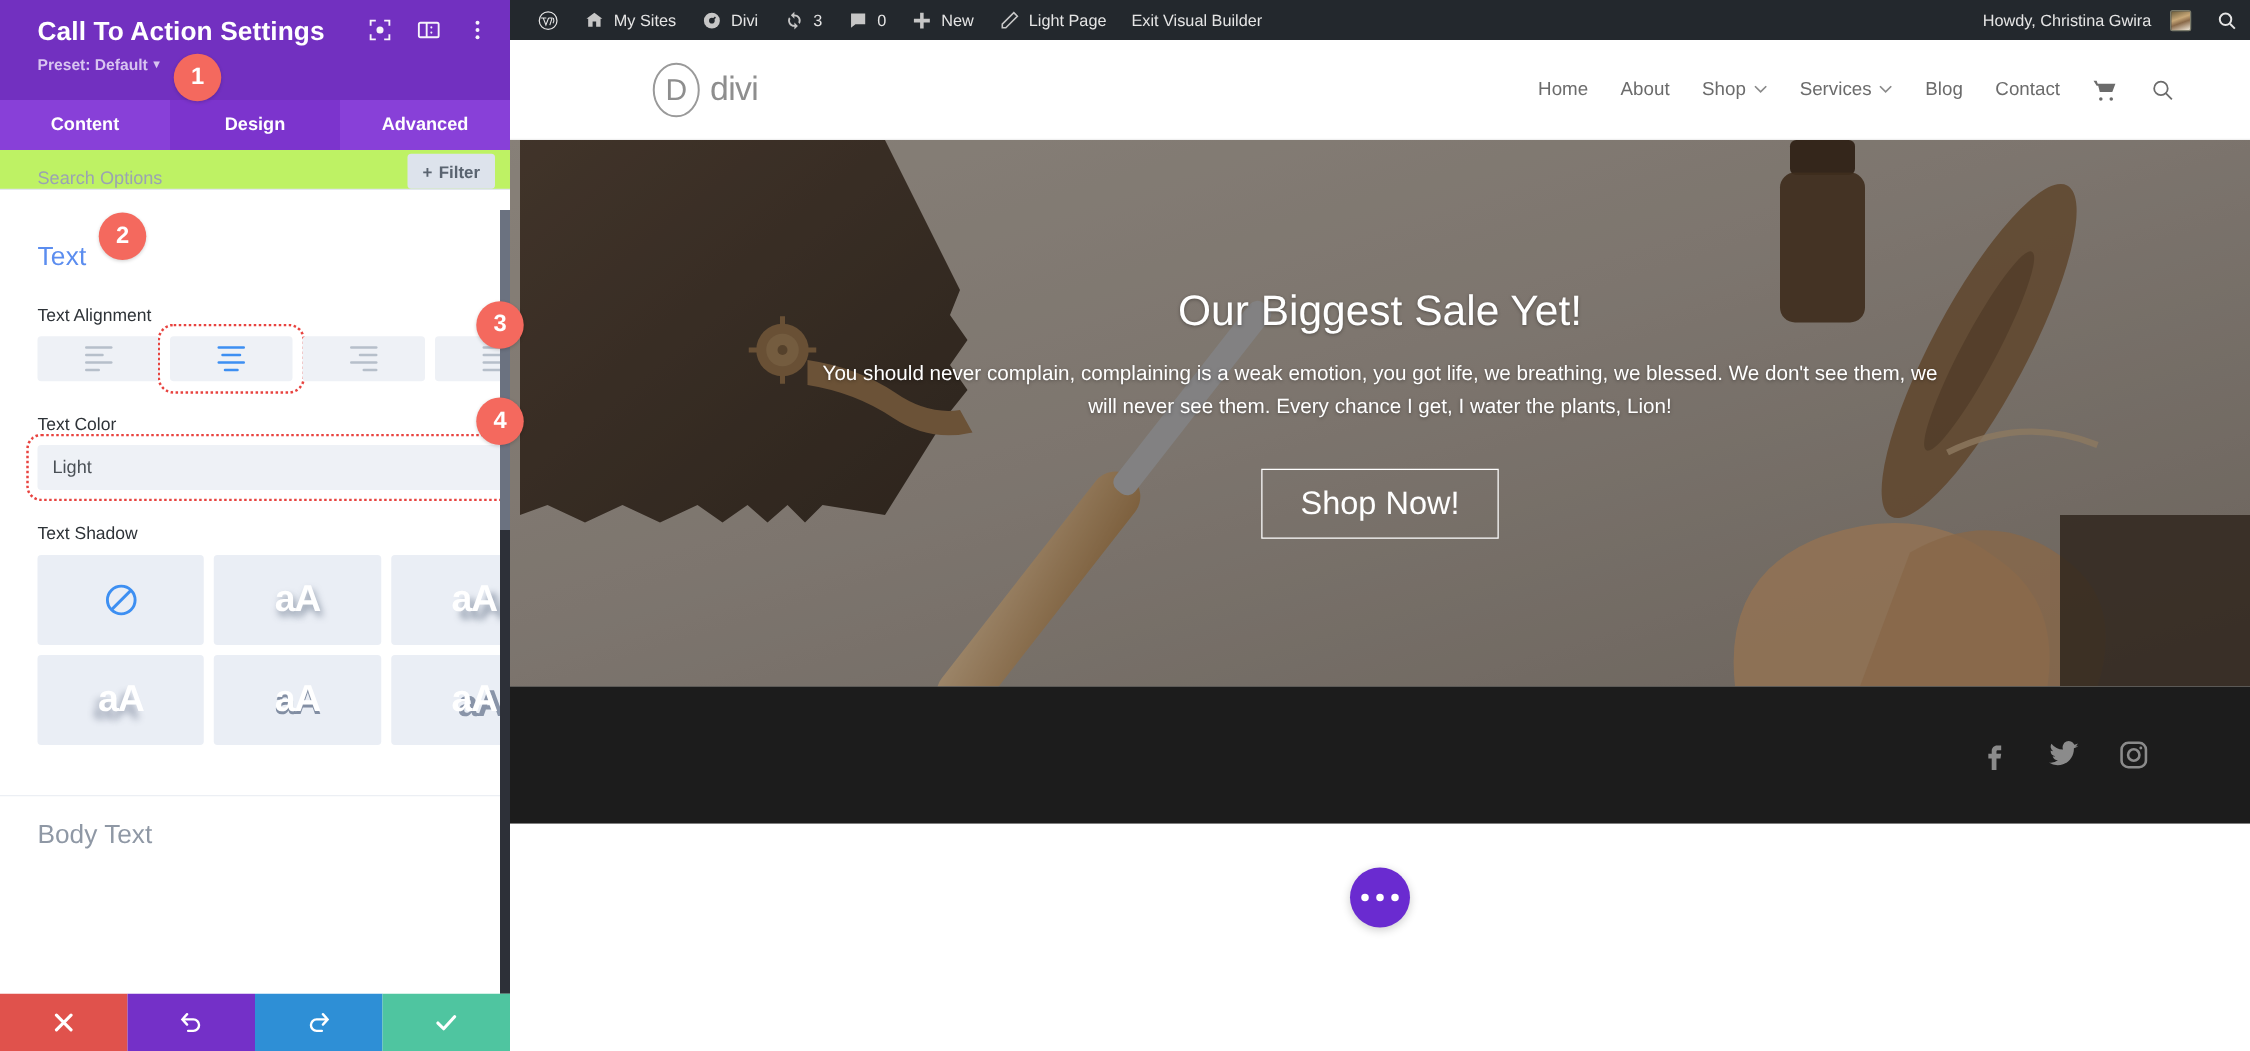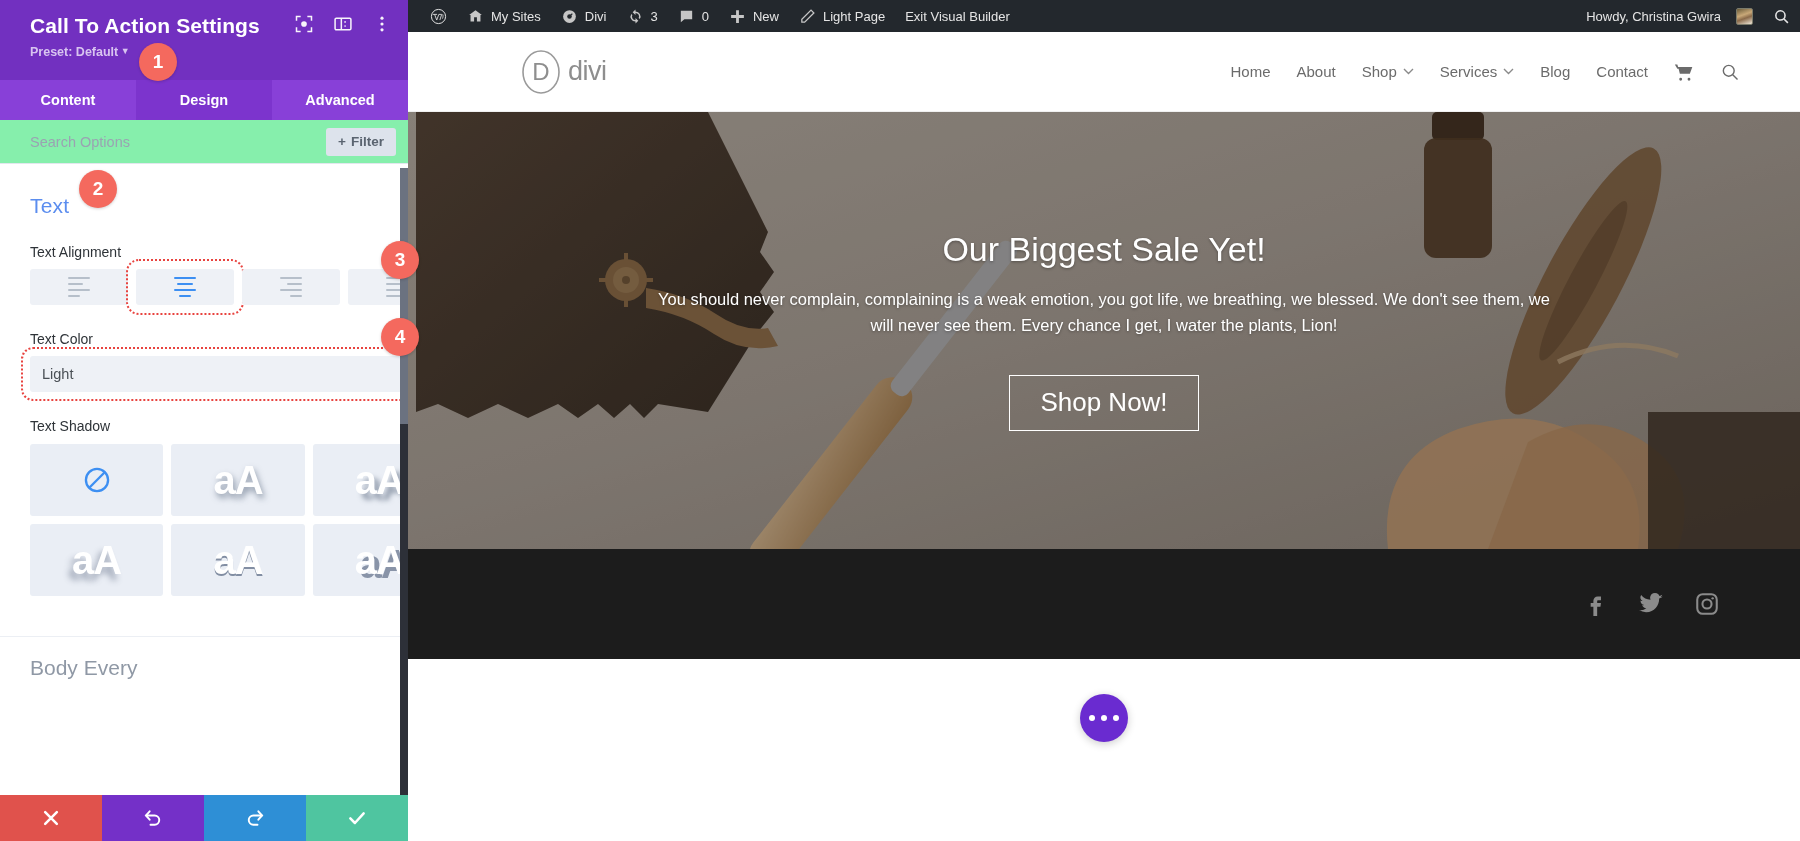--- a/index.html
+++ b/index.html
@@ -44,23 +44,23 @@
     display: flex; background: #8840d8; height: 40px;
   }
   .panel-tab {
     flex: 1; text-align: center; line-height: 40px;
     color: #fff; font-size: 14.5px; font-weight: bold;
     cursor: pointer;
   }
   .panel-tab.active { background: #7c34cd; }
 
   #panel-search {
-    height: 44px; background: #86efac;
+    height: 32px; background: #bef264;
     border-bottom: 1px solid #e2e7ee;
-    display: flex; align-items: center;
+    display: flex; align-items: flex-end;
     padding: 0 12px 0 30px;
     position: relative;
   }
   #search-input {
     flex: 1; border: none; background: transparent; outline: none;
     font-size: 14.5px; color: #6b7280;
     font-family: "Liberation Sans", sans-serif;
   }
   #search-input::placeholder { color: #9aa3b2; }
   #filter-btn {
@@ -128,21 +128,21 @@
   #shadow-grid {
     display: grid; grid-template-columns: repeat(3, 1fr);
     gap: 8px; margin-top: 10px;
   }
   .shadow-cell {
     height: 72px; background: #eaeef5; border-radius: 3px;
     display: flex; align-items: center; justify-content: center;
     cursor: pointer; overflow: hidden;
   }
   .sh-txt {
-    font-size: 40px; font-weight: bold; color: #fff;
+    font-size: 30px; font-weight: bold; color: #fff;
     font-family: "Liberation Sans", sans-serif;
     letter-spacing: -1px;
   }
   .sh1 { text-shadow: 2px 4px 6px rgba(70,85,110,.55); }
   .sh2 { text-shadow: 6px 6px 5px rgba(70,85,110,.5); }
   .sh3 { text-shadow: -4px 6px 6px rgba(70,85,110,.45); }
   .sh4 { text-shadow: 0px 2px 0px rgba(95,110,135,.75); }
   .sh5 { text-shadow: 5px 4px 0px rgba(95,110,135,.7); }
   .no-shadow-ico { width: 28px; height: 28px; display:block; }
 
@@ -619,21 +619,21 @@
           </div>
           <div class="shadow-cell">
             <span class="sh-txt sh5">aA</span>
           </div>
         </div>
         <div style="height:40px"></div>
       </div>
 
 
       <div class="collapsed-row">
-        <span class="lbl">Body Every</span>
+        <span class="lbl">Body Text</span>
         <svg class="chev" width="17" height="11" viewBox="0 0 17 11">
           <path d="M1.5 2L8.5 9l7-7" fill="none" stroke="#2e3338" stroke-width="2"></path>
         </svg>
       </div>
     </div>
 
     <div id="panel-scrollbar-track">
       <div id="panel-scrollbar-thumb"></div>
     </div>
 

